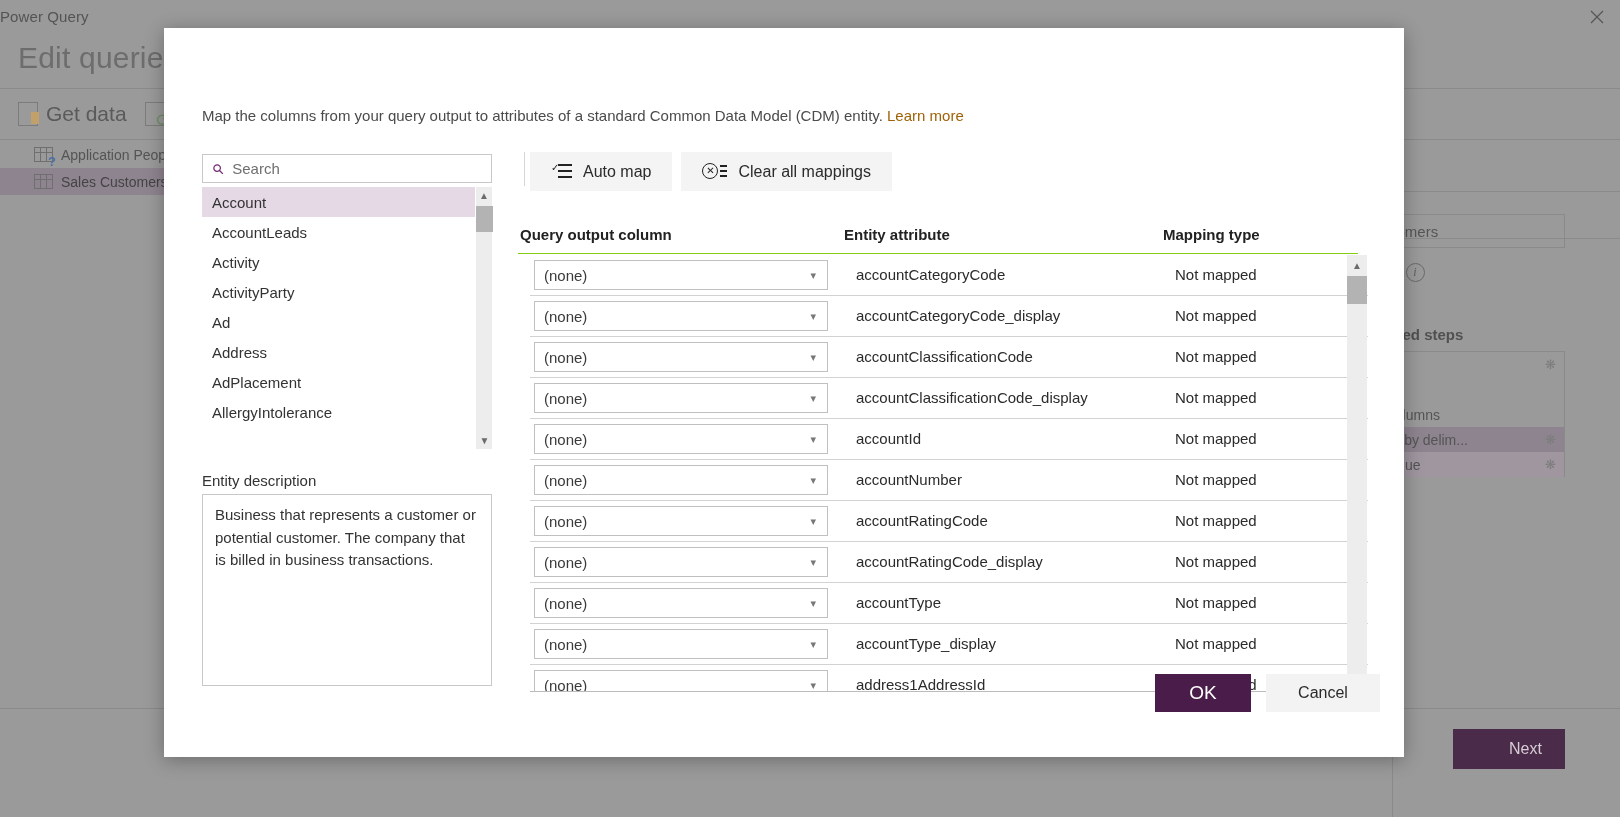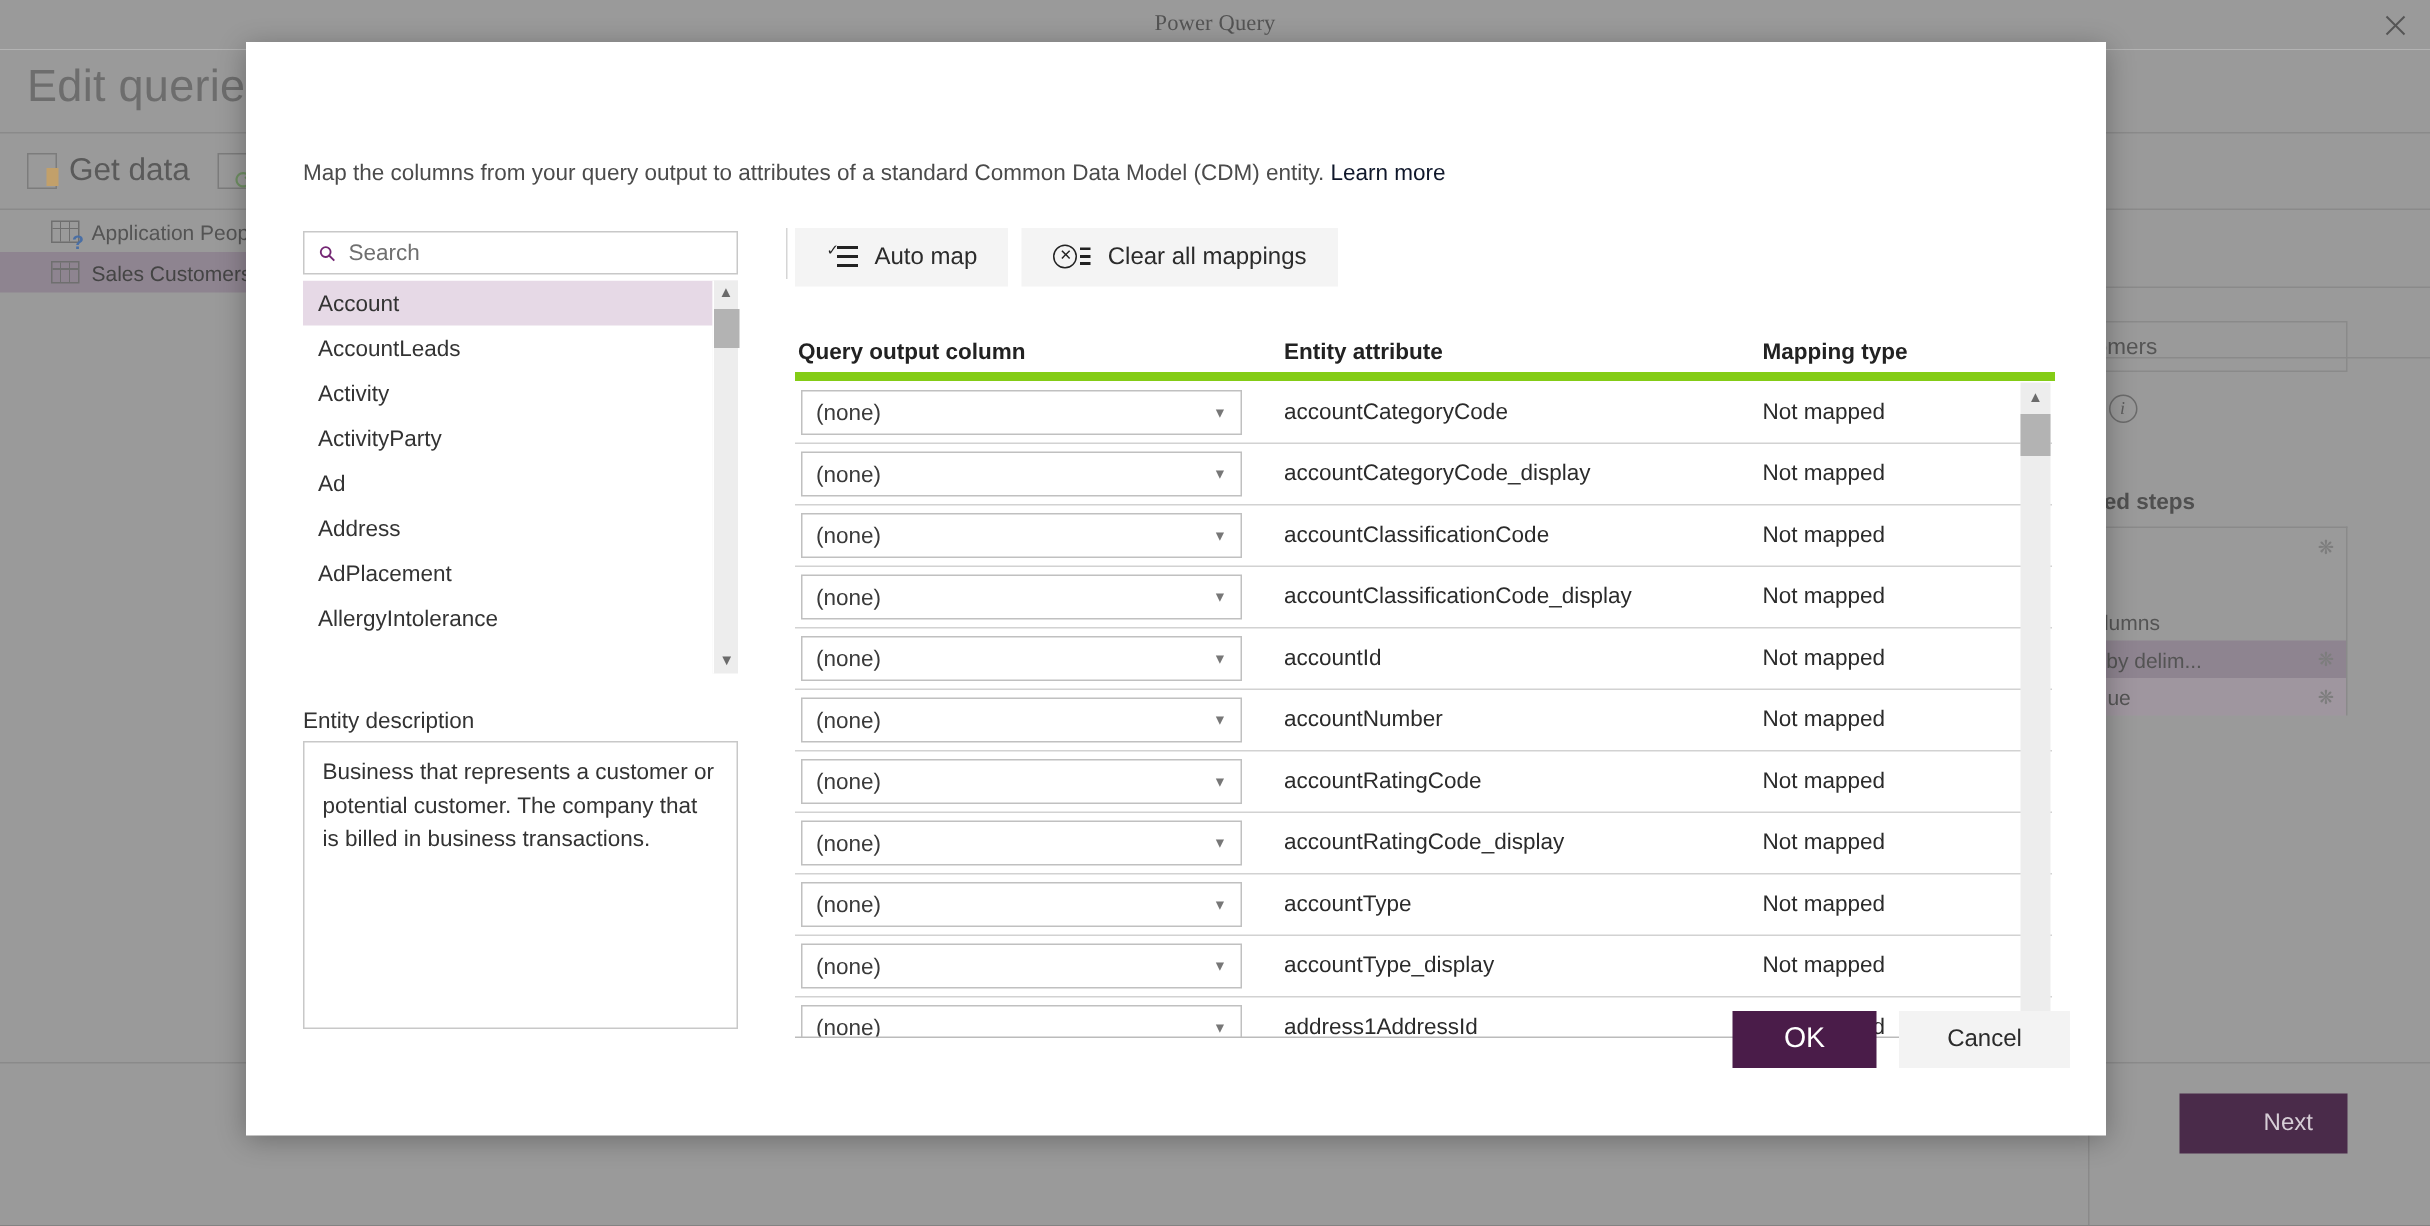--- a/index.html
+++ b/index.html
@@ -23,21 +23,21 @@
   #bg {
     position: absolute;
     inset: 0;
     background: #ffffff;
   }
 
   #bg-titlebar {
     position: absolute;
     left: 0; top: 0; right: 0; height: 33px;
     background: #9a9a9a;
-    display: flex; align-items: center; justify-content: center; font-family: Liberation Serif, serif;
+    display: flex; align-items: center; justify-content: flex-start;
   }
   #bg-titlebar .title-text {
     color: #545454;
     font-size: 15px;
     letter-spacing: .1px;
   }
   #bg-close {
     position: absolute;
     right: 0; top: 0;
     width: 46px; height: 33px;
@@ -204,21 +204,21 @@
     font-size: 30px; font-weight: 300;
     color: #3a3a3a;
     letter-spacing: .1px;
   }
   #dlg-sub {
     position: absolute;
     left: 38px; top: 79px;
     font-size: 15px; color: #4b4b4b;
   }
   #dlg-sub a {
-    color: #0f172a; text-decoration: none;
+    color: #a16207; text-decoration: none;
   }
 
   
   #search-box {
     position: absolute;
     left: 38px; top: 126px;
     width: 290px; height: 29px;
     border: 1px solid #c8c8c8;
     display: flex; align-items: center;
     padding-left: 10px; gap: 9px;
@@ -337,23 +337,23 @@
     width: 7px; height: 13px;
     background:
       linear-gradient(to bottom,#222 0,#222 2px,transparent 2px,transparent 5px,
                       #222 5px,#222 7px,transparent 7px,transparent 10px,
                       #222 10px,#222 12px,transparent 12px);
   }
 
   
   #tbl-head {
     position: absolute;
-    left: 366px; top: 198px;
+    left: 354px; top: 198px;
     width: 840px; height: 28px;
-    border-bottom: 6px solid #84cc16;
+    border-bottom: 1px solid #84cc16;
   }
   #tbl-head .th {
     position: absolute; top: 0;
     font-size: 15px; font-weight: 700; color: #222;
   }
   #tbl-head .th.c1 { left: 2px; }
   #tbl-head .th.c2 { left: 326px; }
   #tbl-head .th.c3 { left: 645px; }
 
   #tbl-body {

